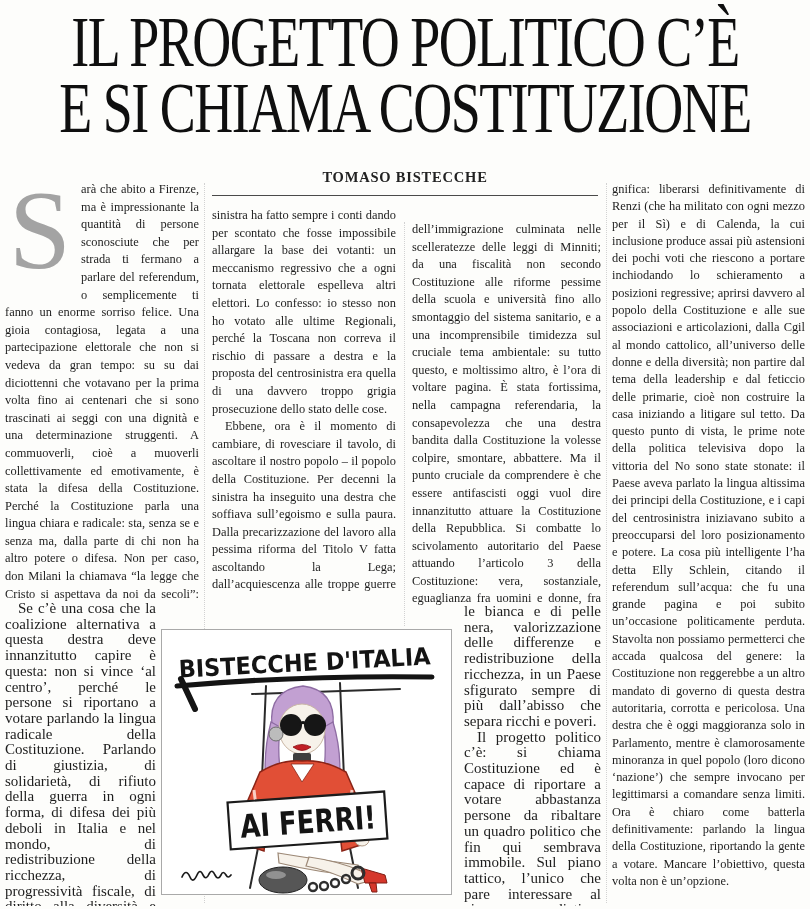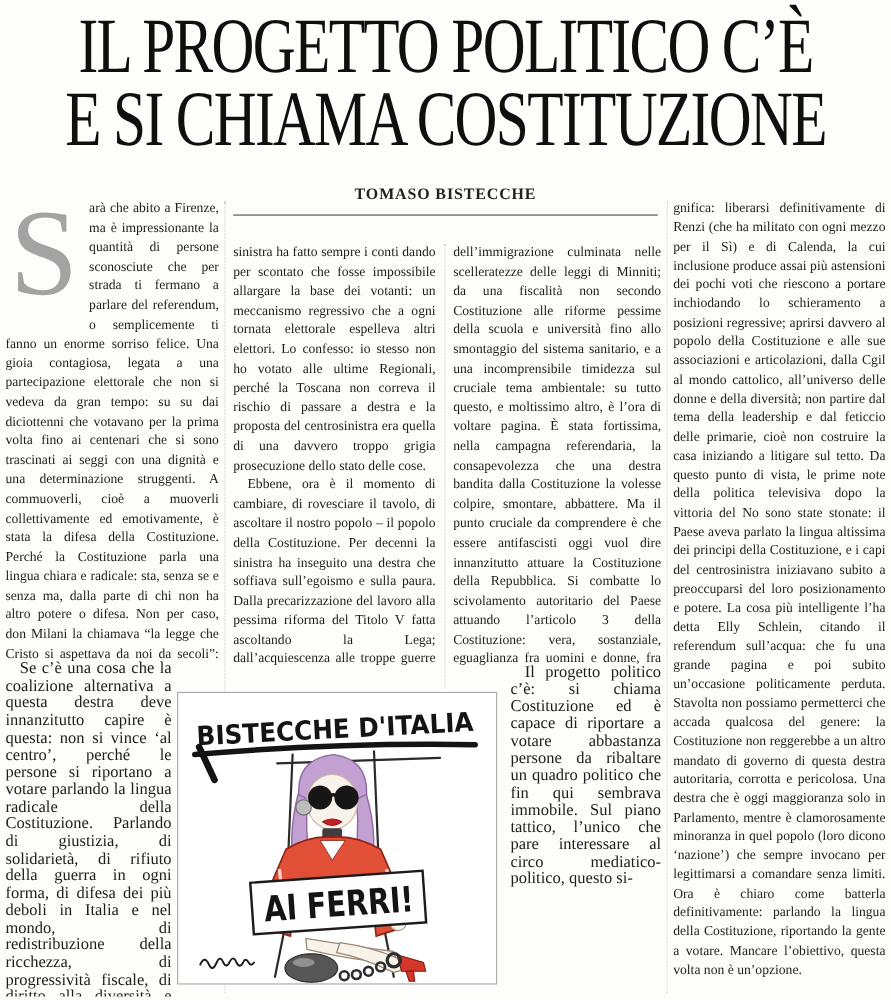--- a/index.html
+++ b/index.html
@@ -43,21 +43,21 @@
     text-align:justify;
     hyphens:auto;-webkit-hyphens:auto;
     overflow:hidden;
   }
   .col p{margin:0;}
   .col p.indent{text-indent:13px;}
   .main-size{font-size:12.4px;line-height:17.6px;}
   .narrow-size{font-size:15px;line-height:15.7px;}
   #col1a{left:5px;top:181px;width:194px;height:421px;}
   #col1b{left:5px;top:601px;width:151px;height:305px;}
-  #col2 {left:212px;top:221px;width:184px;height:388px;}
+  #col2 {left:212px;top:207px;width:184px;height:388px;}
   #col3a{left:412px;top:221px;width:189px;height:384px;}
   #col3b{left:464px;top:604px;width:137px;height:302px;}
   #col4 {left:612px;top:181px;width:193px;height:716px;line-height:17.3px;}
   .dropcap{
     float:left;
     font-family:"Liberation Serif", serif;
     font-size:112px;line-height:90px;
     height:102px;width:70px;
     margin:4px 6px 0 0;
     color:#a3a3a3;
@@ -110,20 +110,21 @@
 
   <div class="col main-size" id="col2">
     <p>sinistra ha fatto sempre i conti dando per scontato che fosse impossibile allargare la base dei votanti: un meccanismo regressivo che a ogni tornata elettorale espelleva altri elettori. Lo confesso: io stesso non ho votato alle ultime Regionali, perché la Toscana non correva il rischio di passare a destra e la proposta del centrosinistra era quella di una davvero troppo grigia prosecuzione dello stato delle cose.</p>
     <p class="indent">Ebbene, ora è il momento di cambiare, di rovesciare il tavolo, di ascoltare il nostro popolo – il popolo della Costituzione. Per decenni la sinistra ha inseguito una destra che soffiava sull’egoismo e sulla paura. Dalla precarizzazione del lavoro alla pessima riforma del Titolo V fatta ascoltando la Lega; dall’acquiescenza alle troppe guerre occidentali alla criminalizzazione</p>
   </div>
 
   <div class="col main-size" id="col3a">
     <p>dell’immigrazione culminata nelle scelleratezze delle leggi di Minniti; da una fiscalità non secondo Costituzione alle riforme pessime della scuola e università fino allo smontaggio del sistema sanitario, e a una incomprensibile timidezza sul cruciale tema ambientale: su tutto questo, e moltissimo altro, è l’ora di voltare pagina. È stata fortissima, nella campagna referendaria, la consapevolezza che una destra bandita dalla Costituzione la volesse colpire, smontare, abbattere. Ma il punto cruciale da comprendere è che essere antifascisti oggi vuol dire innanzitutto attuare la Costituzione della Repubblica. Si combatte lo scivolamento autoritario del Paese attuando l’articolo 3 della Costituzione: vera, sostanziale, eguaglianza fra uomini e donne, fra persone di pel-</p>
   </div>
   <div class="col narrow-size" id="col3b">
+    <p>le bianca e di pelle nera, valorizzazione delle differenze e redistribuzione della ricchezza, in un Paese sfigurato sempre di più dall’abisso che separa ricchi e poveri.</p>
     <p class="indent">Il progetto politico c’è: si chiama Costituzione ed è capace di riportare a votare abbastanza persone da ribaltare un quadro politico che fin qui sembrava immobile. Sul piano tattico, l’unico che pare interessare al circo mediatico-politico, questo si-</p>
   </div>
 
   <div class="col main-size" id="col4">
     <p><span>gnifica: liberarsi definitivamente di Renzi (che ha militato con ogni mezzo per il Sì) e di Calenda, la cui inclusione produce assai più astensioni dei pochi voti che riescono a portare inchiodando lo schieramento a posizioni regressive; aprirsi davvero al popolo della Costituzione e alle sue associazioni e articolazioni, dalla Cgil al mondo cattolico, all’universo delle donne e della diversità; non partire dal tema della </span><span class="ital">leadership</span><span> e dal feticcio delle primarie, cioè non costruire la casa iniziando a litigare sul tetto. Da questo punto di vista, le prime note della politica televisiva dopo la vittoria del No sono state stonate: il Paese aveva parlato la lingua altissima dei principi della Costituzione, e i capi del centrosinistra iniziavano subito a preoccuparsi del loro posizionamento e potere. La cosa più intelligente l’ha detta Elly Schlein, citando il referendum sull’acqua: che fu una grande pagina e poi subito un’occasione politicamente perduta. Stavolta non possiamo permetterci che accada qualcosa del genere: la Costituzione non reggerebbe a un altro mandato di governo di questa destra autoritaria, corrotta e pericolosa. Una destra che è oggi maggioranza solo in Parlamento, mentre è clamorosamente minoranza in quel popolo (loro dicono ‘nazione’) che sempre invocano per legittimarsi a comandare senza limiti. Ora è chiaro come batterla definitivamente: parlando la lingua della Costituzione, riportando la gente a votare. Mancare l’obiettivo, questa volta non è un’opzione.</span></p>
   </div>
 
   <div id="cartoon-box">
     <svg width="289" height="264" viewBox="0 0 289 264">
 

